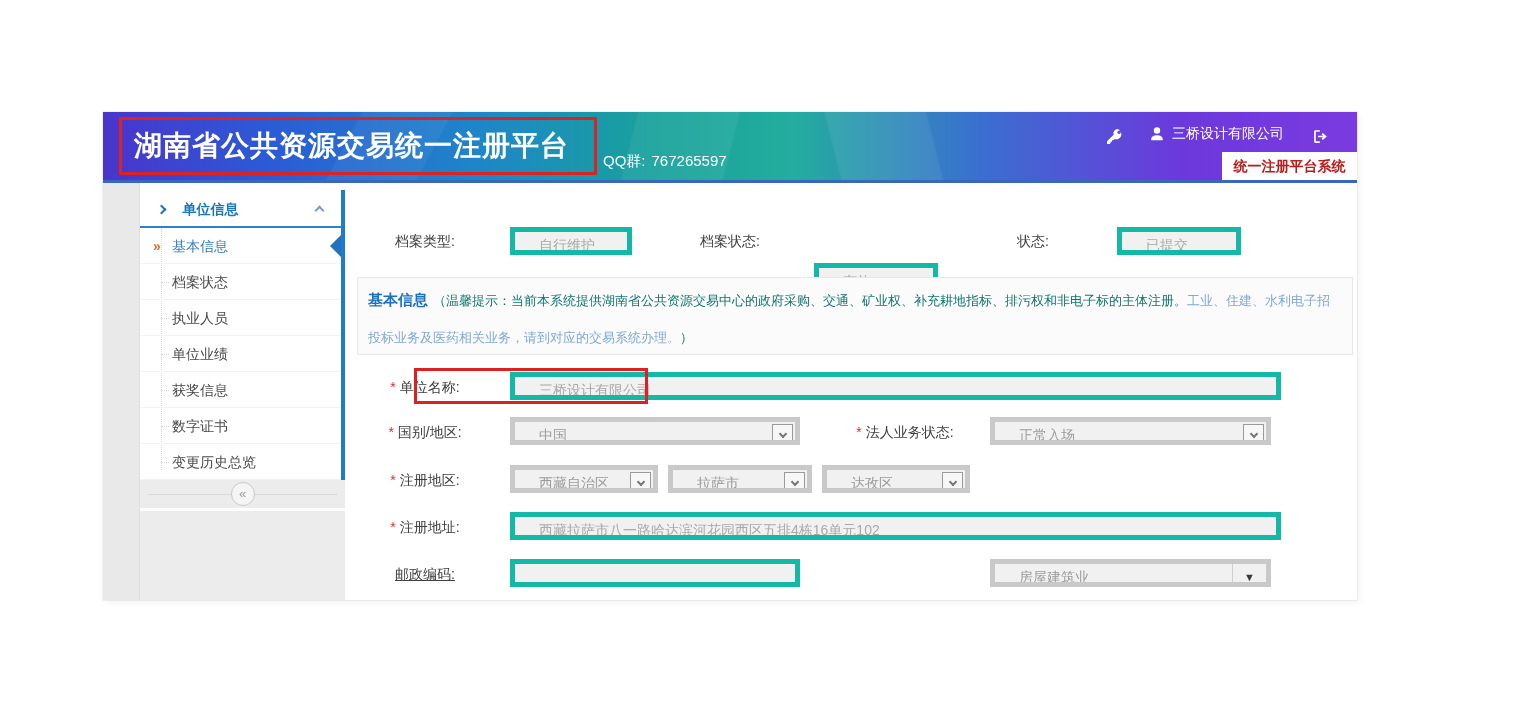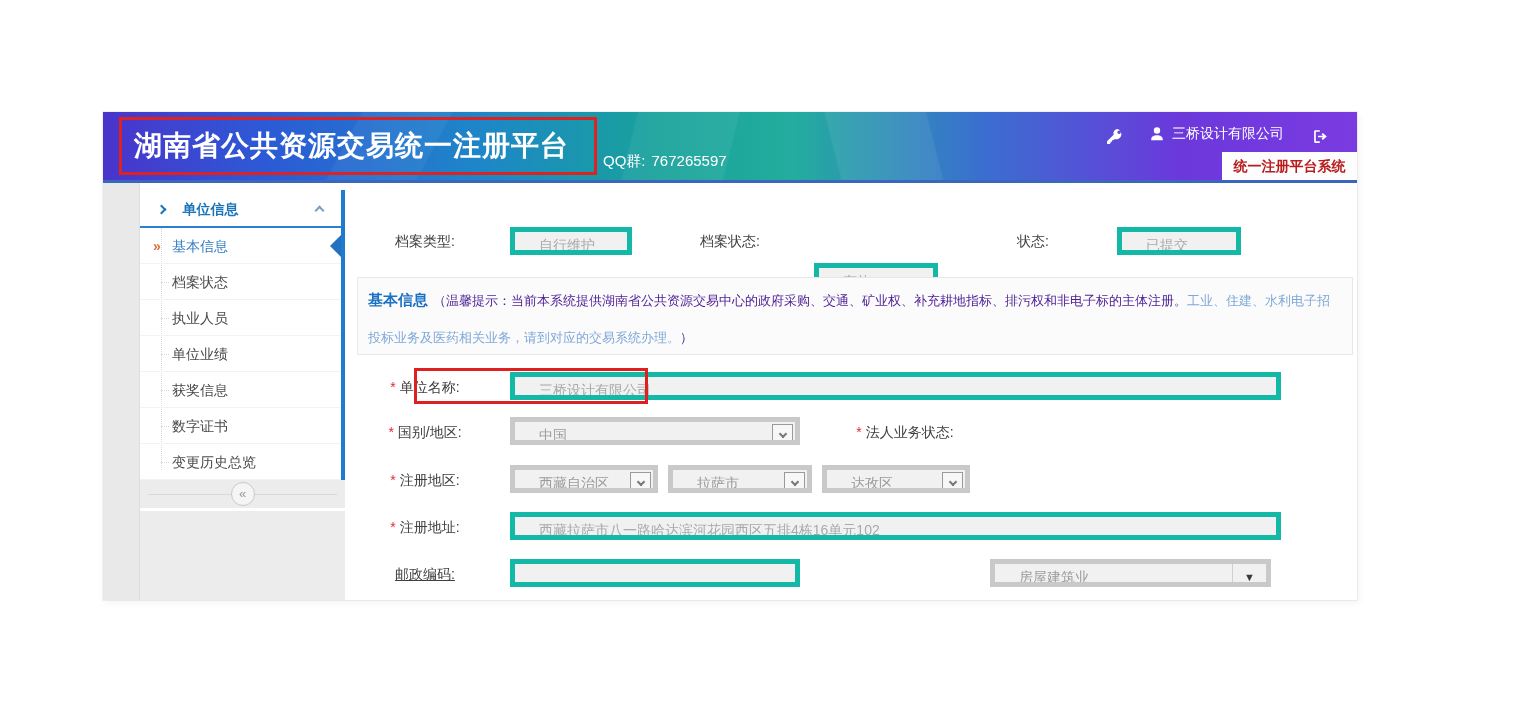--- a/index.html
+++ b/index.html
@@ -97,21 +97,21 @@
     justify-content:center; color:#3a3a3a; font-size:11px; }
 
   #sf0-label { left:0; width:160px; }   #sf0-input { left:165px; top:44px; width:122px; }
   #sf1-label { left:305px; width:160px; } #sf1-input { left:469px; top:44px; width:124px;margin-top:36px; }
   #sf2-label { left:608px; width:160px; } #sf2-input { left:772px; top:44px; width:124px; }
 
   .section-band { position:absolute; left:12px; top:94px; width:996px; height:78px;
     background:#fbfbfb; border:1px solid #e7e7e7; padding:3px 10px 0 10px;
     line-height:37px; font-size:13px; }
   .section-title { color:#1a70c2; font-weight:bold; font-size:15px; margin-right:5px; }
-  .tip-orange { color:#4c1d95; }
+  .tip-orange { color:#0f766e; }
   .tip-blue { color:#7fa8d9; }
 
   #lbl-name     { left:0; top:189px; width:160px; }
   #inp-name     { left:165px; top:189px; width:771px; }
   #lbl-country  { left:0; top:234px; width:160px; }
   #sel-country  { left:165px; top:234px; width:290px; }
   #lbl-legal    { left:480px; top:234px; width:160px; }
   #sel-legal    { left:645px; top:234px; width:281px; }
   #lbl-region   { left:0; top:282px; width:160px; }
   #sel-province { left:165px; top:282px; width:148px; }
@@ -225,20 +225,26 @@
         </div>
         <div class="sel" id="sel-country">
           <span>中国</span>
           <span class="arrow-box">
               <span class="chev chev-down"></span>
             </span>
         </div>
         <div class="f-label" id="lbl-legal">
           <span class="star">*</span><span>法人业务状态:</span>
         </div>
+        <div class="sel" id="sel-legal">
+          <span>正常入场</span>
+          <span class="arrow-box">
+              <span class="chev chev-down"></span>
+            </span>
+        </div>
 
         <div class="f-label" id="lbl-region">
           <span class="star">*</span><span>注册地区:</span>
         </div>
         <div class="sel" id="sel-province">
           <span>西藏自治区</span>
           <span class="arrow-box">
               <span class="chev chev-down"></span>
             </span>
         </div>

